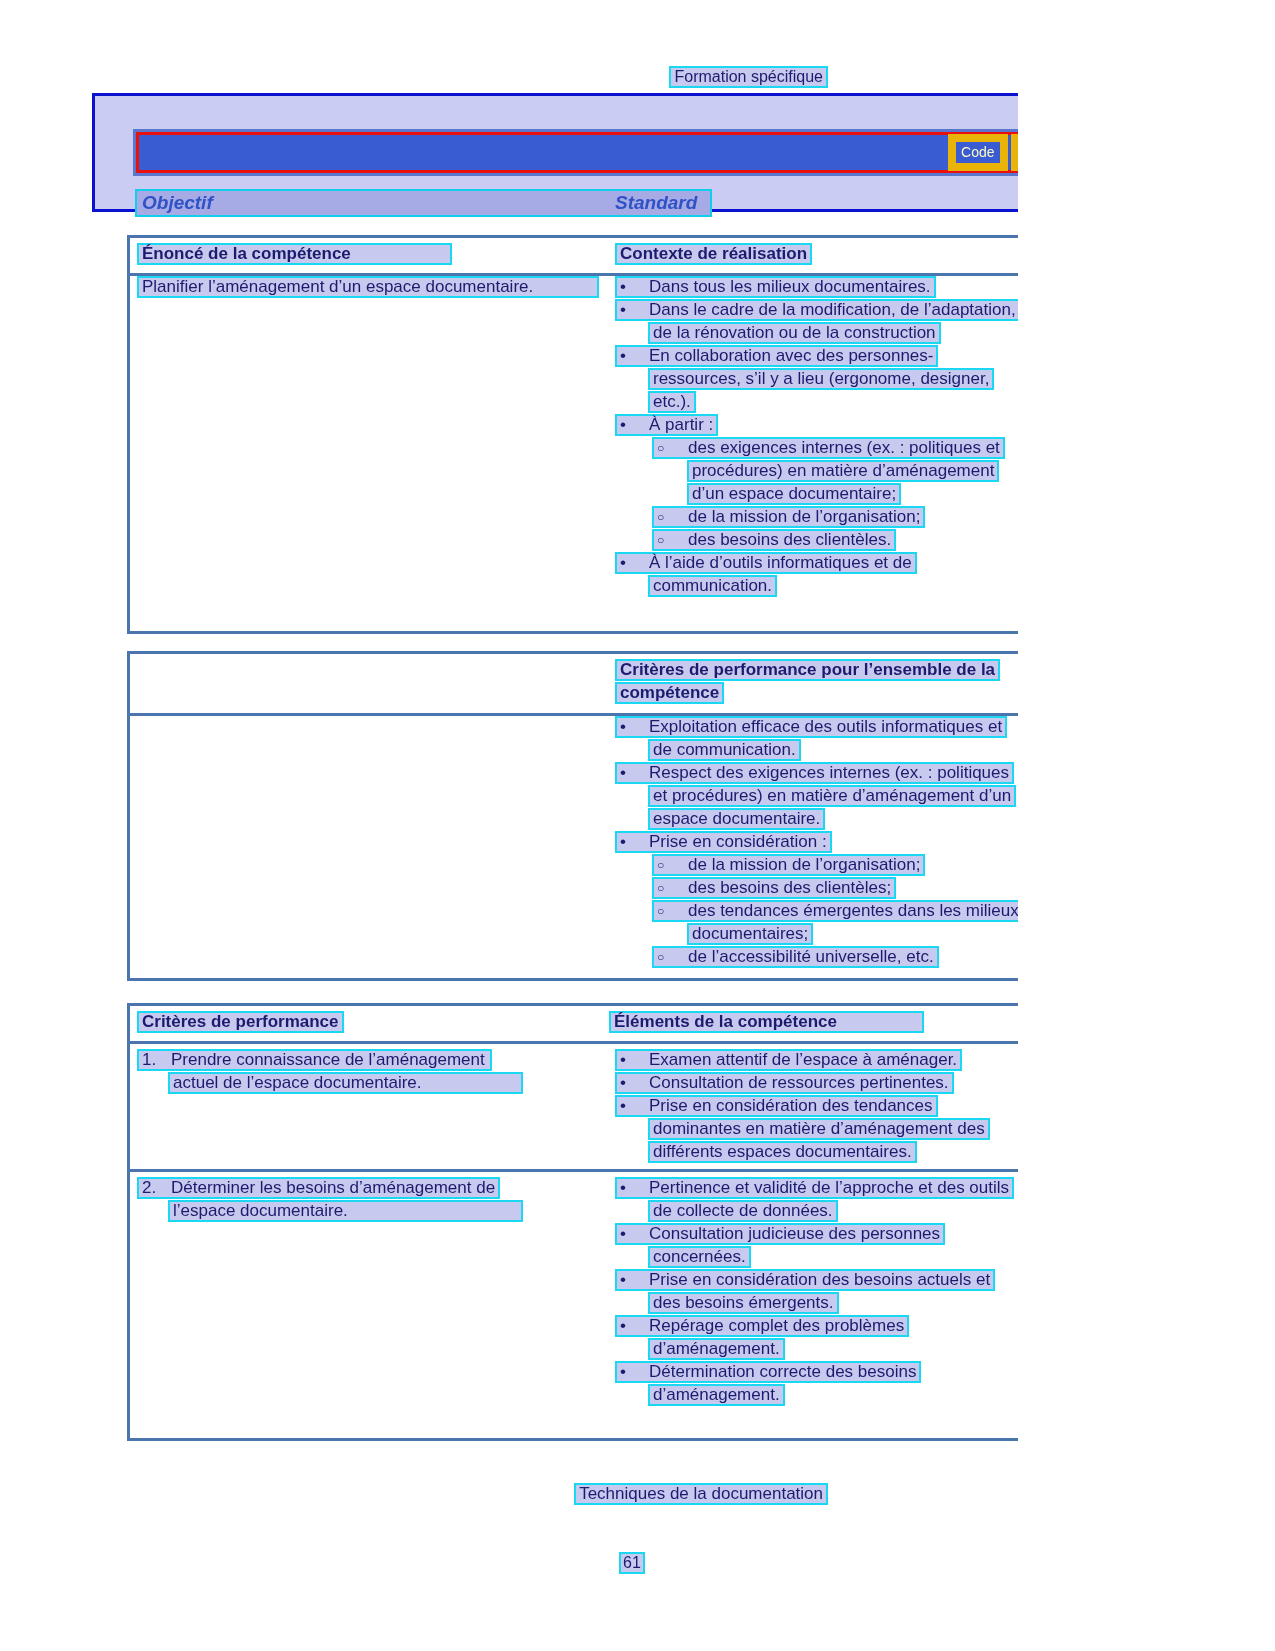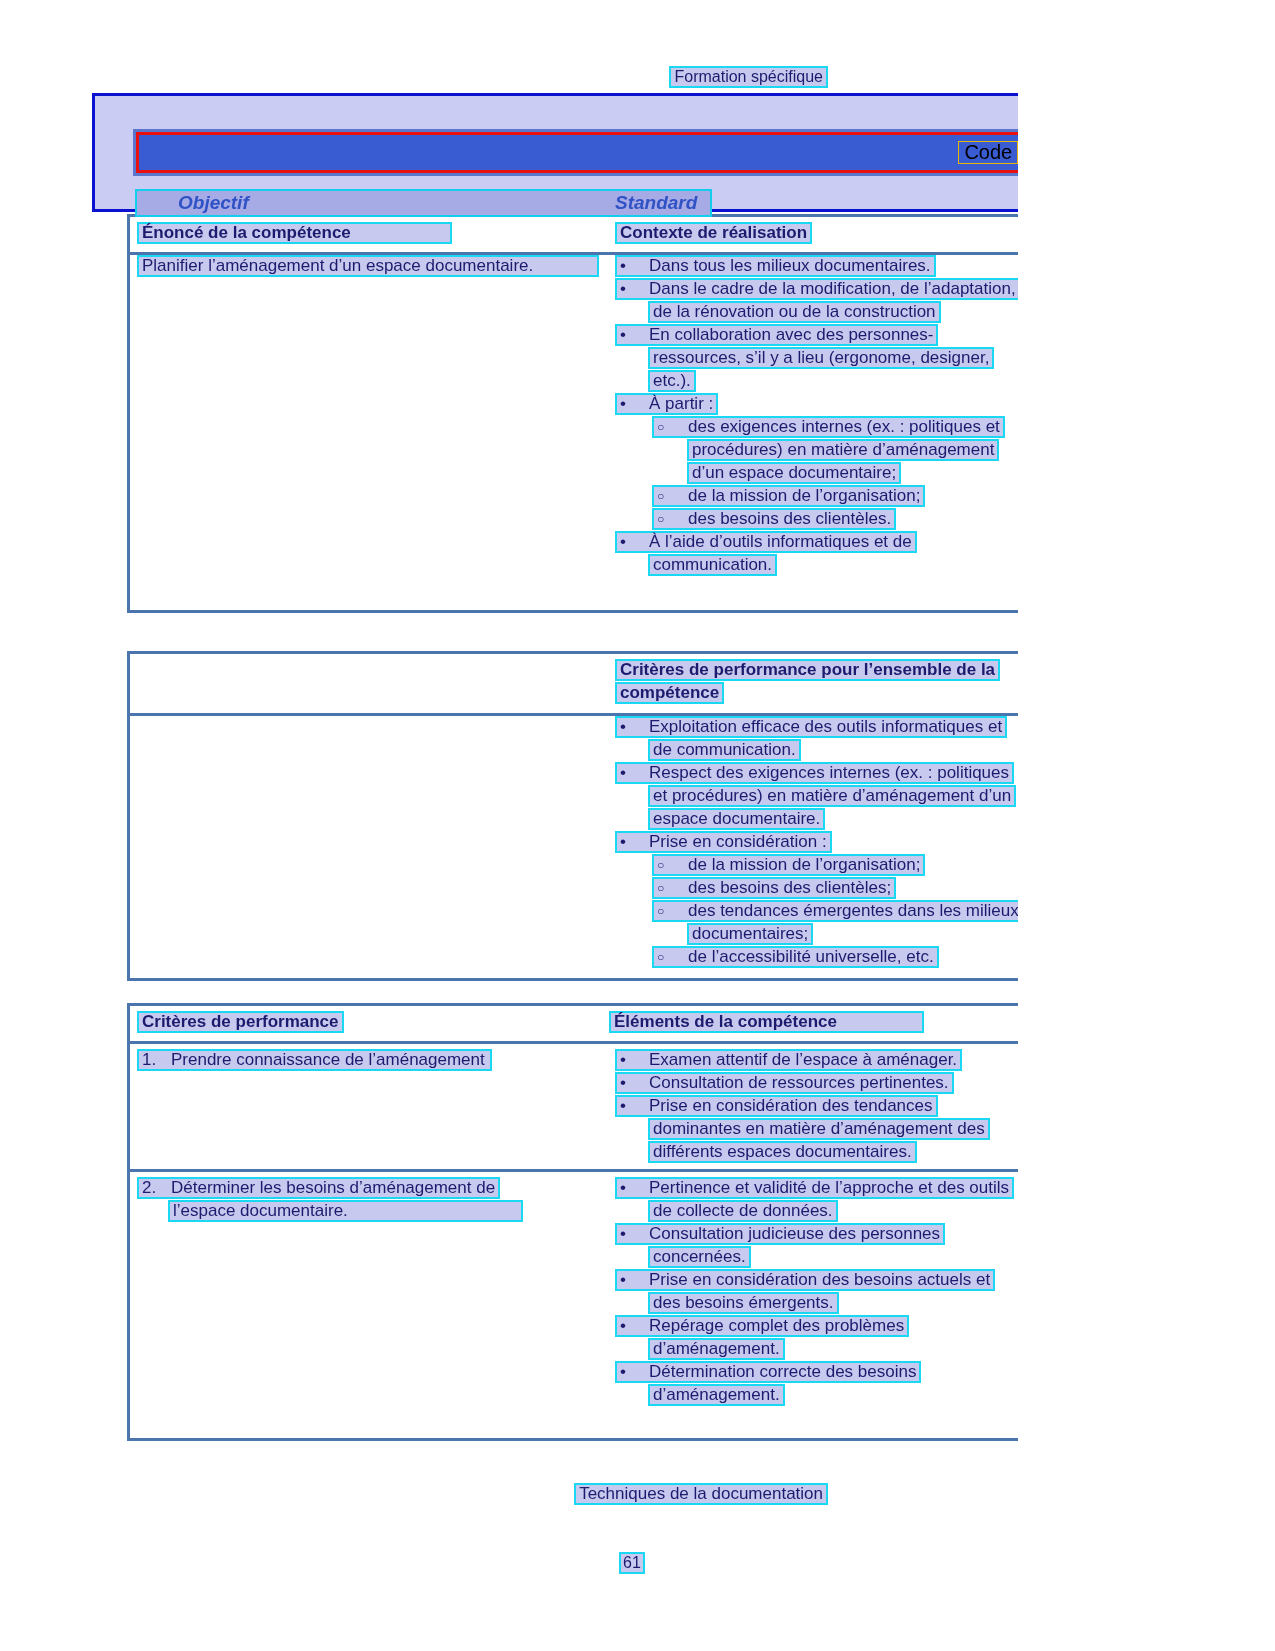--- a/index.html
+++ b/index.html
@@ -23,36 +23,36 @@
   .formation{position:absolute;top:66px;right:190px;}
   .formation .hl{font-size:16px;}
 
   
   .headerbox{position:absolute;left:92px;top:93px;width:1066px;height:119px;
              border:3px solid #0a12cf;background:#cbccf4;box-sizing:border-box;}
   .bluebar{position:absolute;left:38px;top:33px;width:1007px;height:47px;background:#5b77cd;}
   .redbox{position:absolute;left:3px;top:3px;right:3px;bottom:3px;border:3px solid #ea1010;
           background:#3a5cd3;}
   .code-area{position:absolute;right:5px;top:0;bottom:0;display:flex;align-items:center;}
-  .wbox{border:1px solid #eab308;color:#000000;font-size:20px;line-height:19px;padding:1px 5px;}
+  .wbox{border:8px solid #eab308;color:#fef9c3;font-size:14px;line-height:19px;padding:1px 5px;}
   .wbox.colon{padding:1px 2px;margin-left:3px;}
   .vline{width:2px;height:33px;background:#dfe6ff;margin:0 8px 0 10px;}
   .cyan-wrap{border:2px solid #1fc4ee;background:#4061d6;padding:2px 4px;display:flex;align-items:center;}
 
   
   .objbar{position:absolute;left:135px;top:189px;width:577px;height:28px;background:#a6abe6;
           border:2px solid #12cdec;box-sizing:border-box;z-index:2;}
   .objbar span{position:absolute;top:1px;font-style:italic;font-weight:bold;font-size:19px;color:#3052c5;}
-  .objbar .obj{left:5px;margin-left:36px;}
+  .objbar .obj{left:5px;}
   .objbar .std{left:478px;}
 
   
   .tbl{position:absolute;left:127px;width:956px;border:3px solid #4a76ad;background:#ffffff;
        box-sizing:border-box;overflow:hidden;}
-  .t1{top:214px;height:399px;}
+  .t1{top:235px;height:399px;}
   .t2{top:651px;height:330px;}
   .t3{top:1003px;height:438px;}
   .thead{display:flex;border-bottom:3px solid #4a76ad;box-sizing:border-box;padding-top:5px;}
   .t1 .thead,.t3 .thead{height:38px;}
   .t2 .thead{height:62px;}
   .thead .hl{font-weight:bold;}
   .tbody{display:flex;}
   .row{display:flex;border-bottom:3px solid #4a76ad;box-sizing:border-box;padding-top:5px;}
   .t3 .row1{height:128px;}
   .t3 .row2{border-bottom:none;}
@@ -329,20 +329,25 @@
     </div>
     <div class="row row1">
       <div class="cell left">
           <div class="item">
             <div class="line">
               <span class="hl">
                 <span class="mk item-number">1.</span>
                 <span>Prendre connaissance de l’aménagement</span>
               </span>
             </div>
+            <div class="line">
+              <span class="hl cont-num">
+                <span>actuel de l’espace documentaire.</span>
+              </span>
+            </div>
           </div>
         </div>
       <div class="cell right">
           <div class="item">
             <div class="line">
               <span class="hl">
                 <span class="mk bullet-icon">•</span>
                 <span>Examen attentif de l’espace à aménager.</span>
               </span>
             </div>

